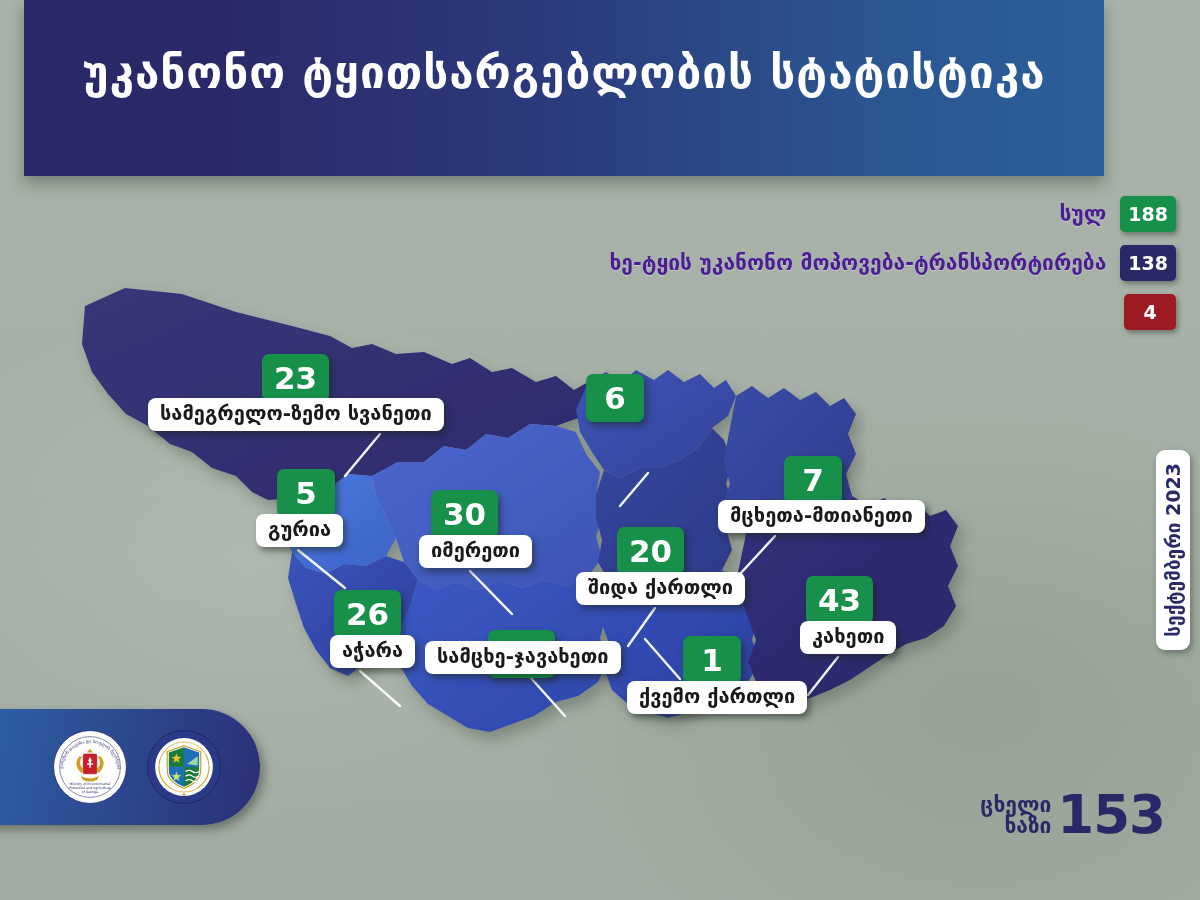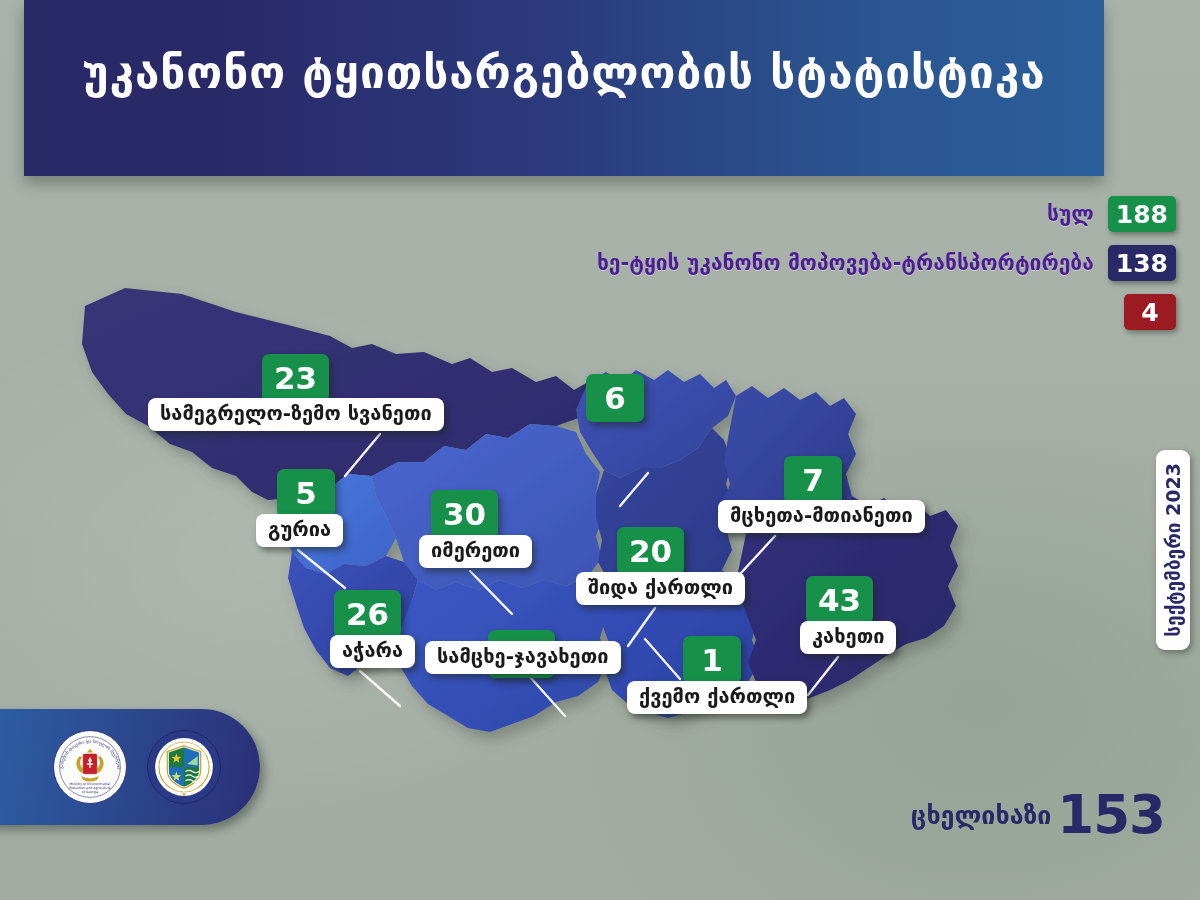--- a/index.html
+++ b/index.html
@@ -40,21 +40,21 @@
     display:flex;flex-direction:column;gap:13px;align-items:flex-end;
   }
   .legend-row{display:flex;align-items:center;gap:14px;}
   .legend-label{
     color:#4c1d95;font-size:21px;font-weight:bold;white-space:nowrap;
     text-shadow:0 1px 0 rgba(255,255,255,.35);
   }
   .legend-chip{
     min-width:52px;height:36px;border-radius:5px;
     display:flex;align-items:center;justify-content:center;
-    color:#fff;font-size:25px;font-weight:bold;
+    color:#fff;font-size:19px;font-weight:bold;
     box-shadow:2px 3px 5px rgba(40,50,40,.45);
     padding:0 8px;box-sizing:border-box;
   }
 
   
   .map-wrap{position:absolute;left:0;top:176px;width:1200px;height:724px;z-index:2;}
   .map-svg{position:absolute;left:0;top:0;width:1200px;height:724px;}
 
   
   .markers{position:absolute;inset:0;z-index:5;pointer-events:none;}
@@ -88,22 +88,22 @@
     writing-mode:vertical-rl;transform:rotate(180deg);
     color:#2a2968;font-size:19px;font-weight:bold;white-space:nowrap;
   }
 
   
   .hotline{
     position:absolute;right:35px;bottom:60px;z-index:7;
     display:flex;align-items:center;gap:6px;color:#2a2968;
   }
   .hotline-words{
-    display:flex;line-height:1.0;
-    font-size:25px;font-weight:bold;text-align:right;
+    display:flex;flex-direction:column;line-height:1.0;
+    font-size:21px;font-weight:bold;text-align:right;
   }
   .hotline-number{font-size:53px;font-weight:bold;letter-spacing:-1px;line-height:.92;}
 
   
   .logo-panel{
     position:absolute;left:-40px;bottom:75px;width:300px;height:116px;
     border-radius:0 58px 58px 0;
     background:linear-gradient(100deg,#2d63a8 0%,#2c4f96 40%,#2b2f77 100%);
     box-shadow:4px 5px 10px rgba(40,50,40,.45);
     z-index:7;display:flex;align-items:center;justify-content:flex-end;

